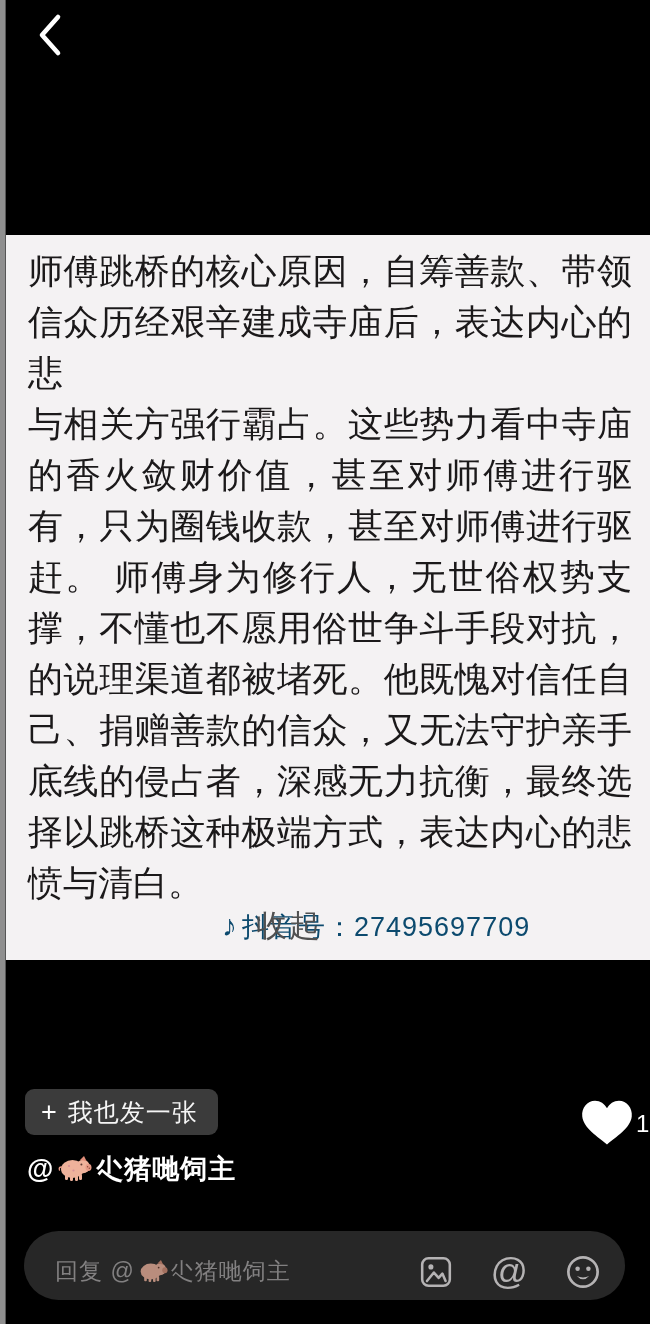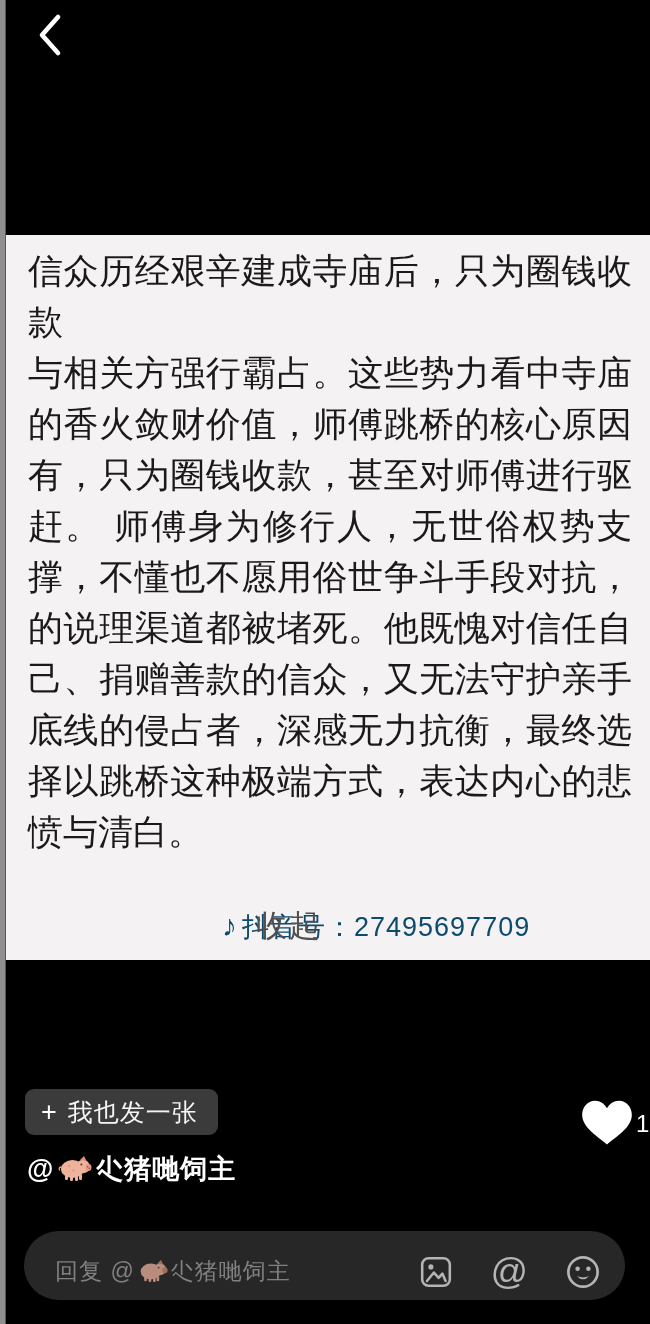--- a/index.html
+++ b/index.html
@@ -97,23 +97,24 @@
 <button class="back-btn">
   <span>
     <svg width="26" height="44" viewBox="0 0 26 44">
       <polyline points="21,4 5,22 21,40" fill="none" stroke="#ffffff" stroke-width="4.6" stroke-linecap="round" stroke-linejoin="round"></polyline>
     </svg>
   </span>
 </button>
 
 <div class="post-image">
   <div class="post-text">
-    <div class="pline">信众历经艰辛建成寺庙后，只为圈钱收款</div>
+    <div class="pline">师傅跳桥的核心原因，自筹善款、带领</div>
+    <div class="pline">信众历经艰辛建成寺庙后，表达内心的悲</div>
     <div class="pline">与相关方强行霸占。这些势力看中寺庙</div>
-    <div class="pline">的香火敛财价值，师傅跳桥的核心原因</div>
+    <div class="pline">的香火敛财价值，甚至对师傅进行驱</div>
     <div class="pline">有，只为圈钱收款，甚至对师傅进行驱</div>
     <div class="pline">赶。 师傅身为修行人，无世俗权势支</div>
     <div class="pline">撑，不懂也不愿用俗世争斗手段对抗，</div>
     <div class="pline">的说理渠道都被堵死。他既愧对信任自</div>
     <div class="pline">己、捐赠善款的信众，又无法守护亲手</div>
     <div class="pline">底线的侵占者，深感无力抗衡，最终选</div>
     <div class="pline">择以跳桥这种极端方式，表达内心的悲</div>
     <div class="pline last">愤与清白。</div>
   </div>
   <div class="watermark"><span class="note">♪</span><span>抖音号：27495697709</span></div>

